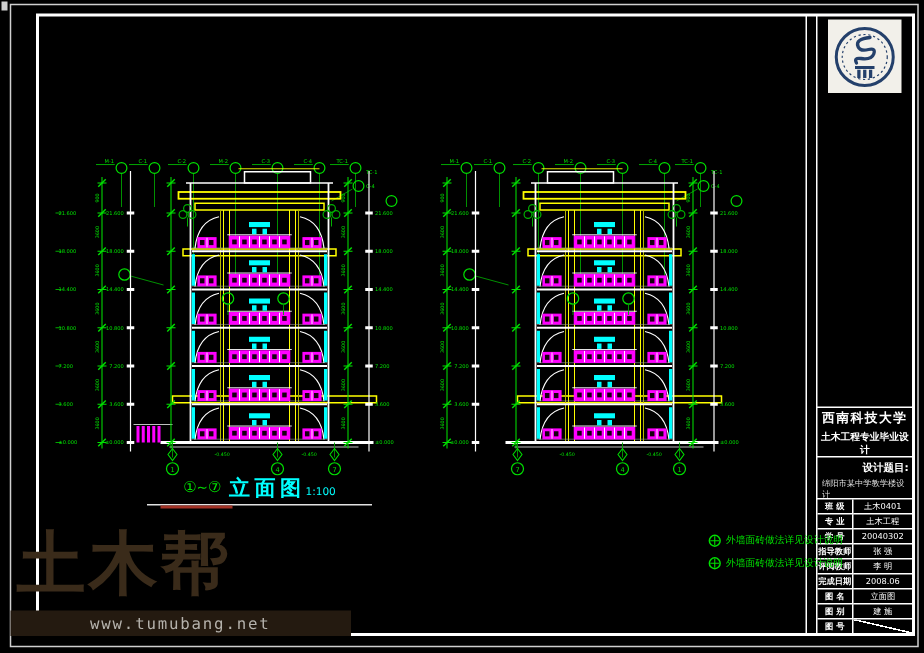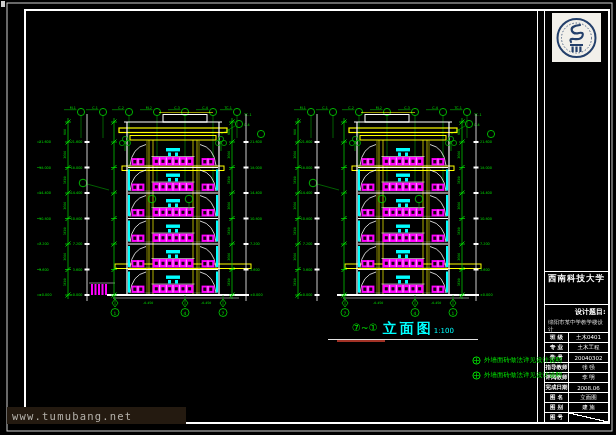--- a/index.html
+++ b/index.html
@@ -27,21 +27,21 @@
   .tb-table{position:absolute;top:323px;left:0;width:63px;height:90px;display:grid;
     grid-template-columns:24px 39px;grid-auto-rows:10px;}
   .tb-table .c{border-bottom:1px solid #fff;font-size:5.5px;display:flex;align-items:center;justify-content:center;overflow:hidden;white-space:nowrap;}
   .tb-table .lab{border-right:1px solid #fff;font-weight:bold;}
   .tb-table .diag{background:linear-gradient(to top right,transparent 47%,#fff 47%,#fff 53%,transparent 53%);}
   .logo{position:absolute;left:552px;top:13px;width:49px;height:49px;background:#f2f0ea;z-index:2;}
   
   .wm-brand{position:absolute;left:11px;top:352px;z-index:5;color:#3a2b1a;font-size:46px;
     font-weight:900;letter-spacing:2px;line-height:1;font-family:"DejaVu Sans",sans-serif;}
   .wm-bar{position:absolute;left:7px;top:407px;width:179px;height:17px;background:#241a10;z-index:5;
-    display:flex;align-items:center;}
+    display:flex;align-items:center;padding-left:48px;}
   .wm-bar span{color:#b5b2ac;font-size:10.5px;letter-spacing:1.2px;padding-left:5px;
     font-family:"DejaVu Sans Mono",monospace;}
 </style>
 </head>
 <body>
 
 <div id="stage">
   <svg id="cad-svg" width="616" height="435" viewBox="0 0 616 435">
       <g>
         <rect x="7" y="3" width="605" height="428" stroke="#cfcfcf" stroke-width="1" fill="none"></rect>
@@ -771,22 +771,22 @@
         <text x="415" y="314.5" fill="#00E000" font-size="4.4" font-family="DejaVu Sans, sans-serif" text-anchor="middle">4</text>
         <line x1="453" y1="295" x2="453" y2="305" stroke="#00A000" stroke-width="0.6"></line>
         <path d="M 453 299 l 3 4 l -3 4 l -3 -4 z" stroke="#00E000" fill="none" stroke-width="0.7"></path>
         <circle cx="453" cy="312.5" r="4" stroke="#00E000" fill="none" stroke-width="0.8"></circle>
         <text x="453" y="314.5" fill="#00E000" font-size="4.4" font-family="DejaVu Sans, sans-serif" text-anchor="middle">1</text>
         <text x="373" y="304" fill="#00E000" font-size="3.2" font-family="DejaVu Sans, sans-serif">-0.450</text>
         <text x="431" y="304" fill="#00E000" font-size="3.2" font-family="DejaVu Sans, sans-serif">-0.450</text>
       </g>
     </svg>
 
-  <div class="elev-title" style="left:328px;top:318px;width:150px">
-    <span class="ax">⑦</span><span class="tld">~</span><span class="ax">①</span>
+  <div class="elev-title" style="left:98px;top:315px;width:150px">
+    <span class="ax">①</span><span class="tld">~</span><span class="ax">⑦</span>
     <span class="tname">立面图</span><span class="tscale">1:100</span>
     <i class="useg"></i>
   </div>
 
   <div class="note" style="left:472px;top:356px">
     <svg width="9" height="9">
       <circle cx="4.5" cy="4.5" r="3.6" stroke="#00E000" fill="none"></circle>
       <line x1="4.5" y1="1.5" x2="4.5" y2="7.5" stroke="#00E000" stroke-width="0.7"></line>
       <line x1="1.5" y1="4.5" x2="7.5" y2="4.5" stroke="#00E000" stroke-width="0.7"></line>
     </svg>
@@ -799,20 +799,21 @@
       <line x1="1.5" y1="4.5" x2="7.5" y2="4.5" stroke="#00E000" stroke-width="0.7"></line>
     </svg>
     <span>外墙面砖做法详见设计说明</span>
   </div>
 
   <div class="tb">
     <div class="hline" style="top:261px"></div>
     <div class="hline" style="top:294px"></div>
     <div class="hline" style="top:322px"></div>
     <div class="tb-uni">西南科技大学</div>
+    <div class="tb-prog">土木工程专业毕业设计</div>
     <div class="tb-subl">设计题目:</div>
     <div class="tb-subj">绵阳市某中学教学楼设计</div>
     <div class="tb-table">
       <div class="c lab">班 级</div>
       <div class="c">土木0401</div>
       <div class="c lab">专 业</div>
       <div class="c">土木工程</div>
       <div class="c lab">学 号</div>
       <div class="c">20040302</div>
       <div class="c lab">指导教师</div>
@@ -835,16 +836,17 @@
       <circle cx="24.5" cy="25" r="19" stroke="#24406b" stroke-width="2" fill="none"></circle>
       <circle cx="24.5" cy="25" r="15" stroke="#24406b" stroke-width="0.8" fill="none" stroke-dasharray="1.5,1.8"></circle>
       <path d="M28 12 Q18 13 20 18 Q21.5 21.5 27 20 Q32 18.8 30.5 23 Q29 27 22 26 Q17 25.3 19 29" stroke="#24406b" stroke-width="2.2" fill="none" stroke-linecap="round"></path>
       <rect x="18" y="31" width="13" height="2" fill="#24406b"></rect>
       <rect x="19.5" y="33.5" width="2.2" height="5.5" fill="#24406b"></rect>
       <rect x="23.4" y="33.5" width="2.2" height="5.5" fill="#24406b"></rect>
       <rect x="27.3" y="33.5" width="2.2" height="5.5" fill="#24406b"></rect>
     </svg>
   </div>
 
+  <div class="wm-brand">土木帮</div>
   <div class="wm-bar">
     <span>www.tumubang.net</span>
   </div>
 </div>
 
 </body></html>

